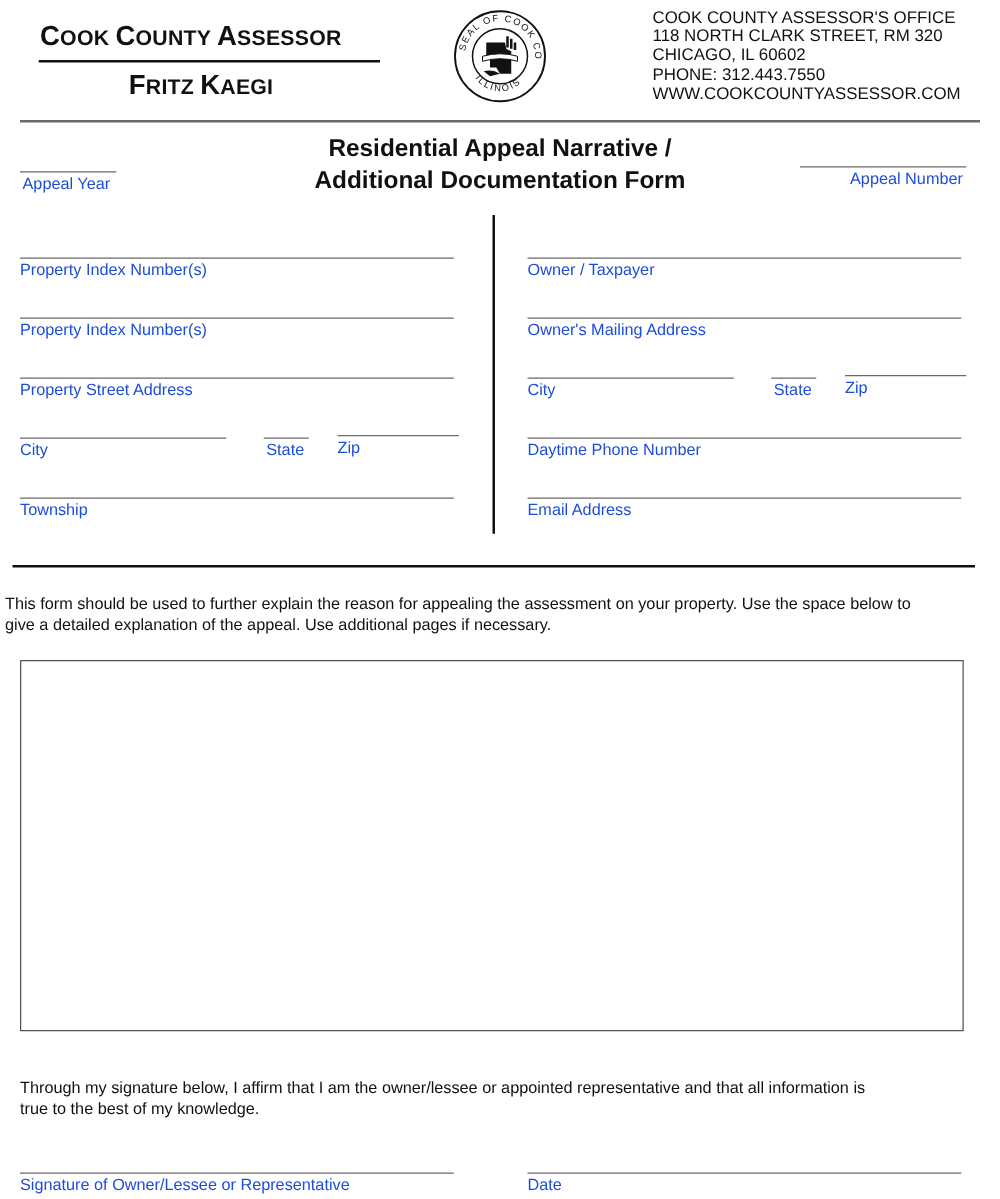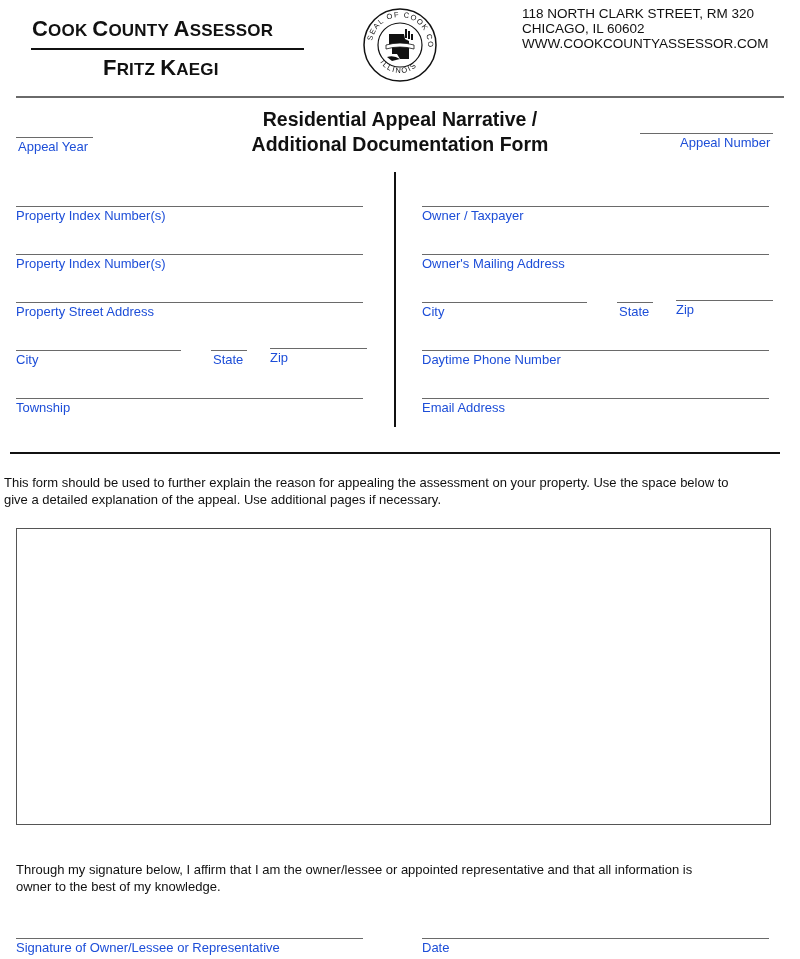--- a/index.html
+++ b/index.html
@@ -45,22 +45,24 @@
     <path d="M27 27 L42 27 L43 32 L47 34 L47 52 L38 52 L35 47 L30 47 L30 40 L27 38 Z" fill="#111"></path>
     <rect x="43" y="22" width="2" height="9" fill="#111"></rect>
     <rect x="46" y="24" width="2" height="8" fill="#111"></rect>
     <rect x="49" y="27" width="2" height="6" fill="#111"></rect>
     <path d="M24 38 Q38 34 52 38 L52 42 Q38 38 24 42 Z" fill="#fff" stroke="#111" stroke-width="0.8"></path>
     <path d="M25 50 Q32 48 38 52 L30 54 Z" fill="#111"></path>
   </svg>
 </div>
 
 <div class="abs office" style="left:522px; top:6px;">
+  <div>COOK COUNTY ASSESSOR'S OFFICE</div>
   <div>118 NORTH CLARK STREET, RM 320</div>
   <div>CHICAGO, IL 60602</div>
+  <div>PHONE: 312.443.7550</div>
   <div>WWW.COOKCOUNTYASSESSOR.COM</div>
 </div>
 
 <div class="abs" style="left:16px; top:96px; width:768px; height:2px; background:#6a6a6a;"></div>
 
 <div class="line" style="left:16px; top:137px; width:77px;"></div>
 <input class="field-input" type="text" style="left: 16px; top: 122px; width: 77px; height: 14px;">
 <div class="lbl" style="left:18px; top:139px;">Appeal Year</div>
 
 <div class="abs form-title" style="left:210px; top:107px; width:380px;">
@@ -136,21 +138,21 @@
   <div>This form should be used to further explain the reason for appealing the assessment on your property.  Use the space below to</div>
   <div>give a detailed explanation of the appeal.  Use additional pages if necessary.</div>
 </div>
 
 <div class="narrative-box" style="left:16px; top:528px; width:753px; height:295px;">
   <textarea style="width: 100%; height: 100%; border: none; outline: none; resize: none; background: transparent; box-sizing: border-box; padding: 4px; font-family: &quot;Liberation Sans&quot;, sans-serif; font-size: 13px;"></textarea>
 </div>
 
 <div class="para" style="left:16px; top:861px; width:775px; font-weight:normal;">
   <div>Through my signature below, I affirm that I am the owner/lessee or appointed representative and that all information is</div>
-  <div>owner to the best of my knowledge.</div>
+  <div>true to the best of my knowledge.</div>
 </div>
 
 <div class="line" style="left:16px; top:938px; width:347px;"></div>
 <input class="field-input" type="text" style="left: 16px; top: 922px; width: 347px; height: 15px;">
 <div class="lbl" style="left:16px; top:940px;text-align:right;">Signature of Owner/Lessee or Representative</div>
 
 <div class="line" style="left:422px; top:938px; width:347px;"></div>
 <input class="field-input" type="text" style="left: 422px; top: 922px; width: 347px; height: 15px;">
 <div class="lbl" style="left:422px; top:940px;">Date</div>
 

